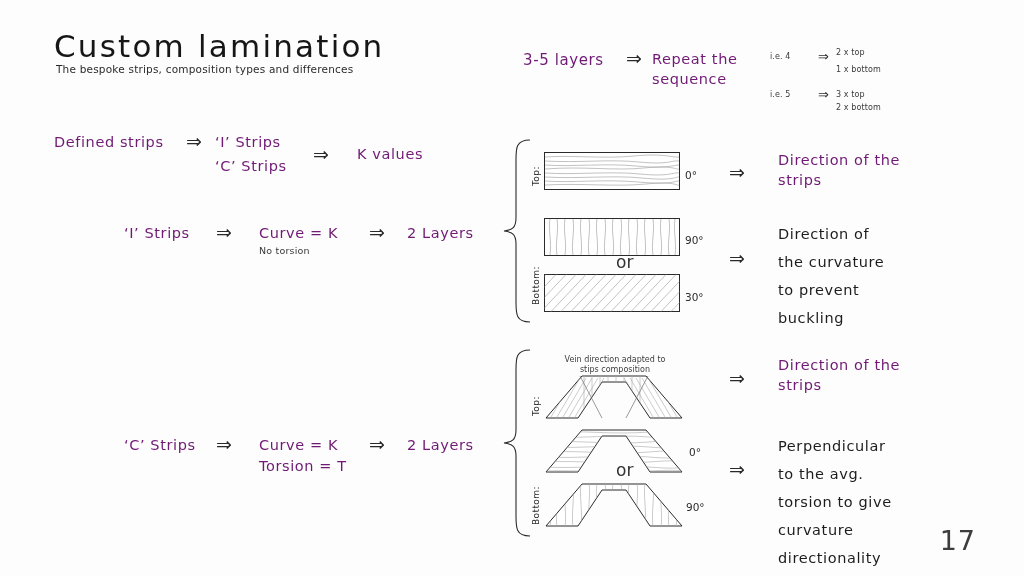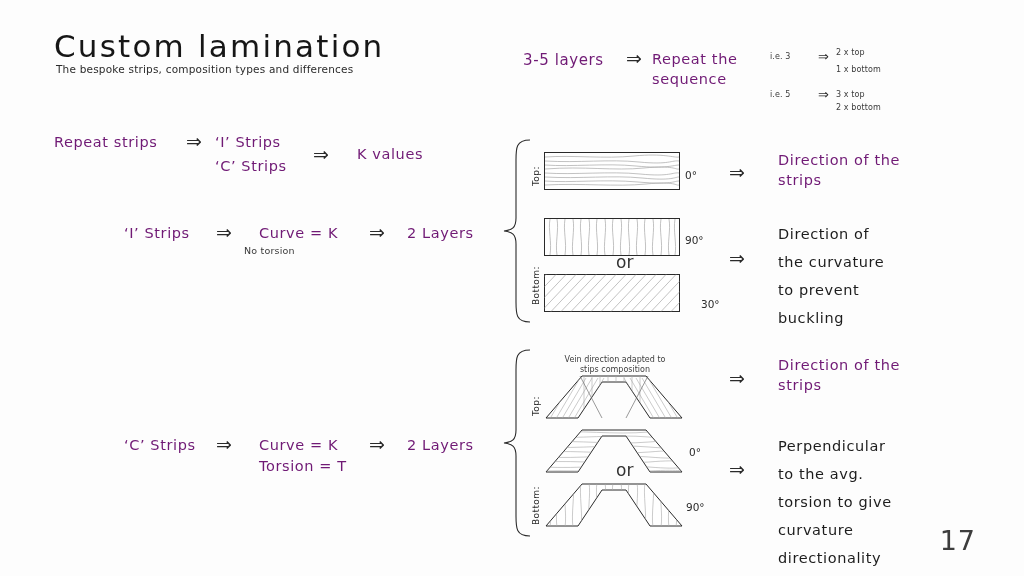--- a/index.html
+++ b/index.html
@@ -116,41 +116,41 @@
 <div class="page">
 
   <div class="abs" id="title">Custom lamination</div>
   <div class="abs" id="subtitle">The bespoke strips, composition types and differences</div>
 
   <div class="abs lbl" style="left:523px; top:51px; font-size:15px;">3-5 layers</div>
   <div class="abs arrow" style="left:626px; top:49px;">⇒</div>
   <div class="abs lbl" style="left:652px; top:51px;">Repeat the</div>
   <div class="abs lbl" style="left:652px; top:71px;">sequence</div>
 
-  <div class="abs lbl-xs" style="left:770px; top:52px;">i.e. 3</div>
+  <div class="abs lbl-xs" style="left:770px; top:52px;">i.e. 4</div>
   <div class="abs arrow-sm" style="left:818px; top:50px;">⇒</div>
   <div class="abs lbl-xs" style="left:836px; top:48px;text-align:right;">2 x top</div>
   <div class="abs lbl-xs" style="left:836px; top:65px;">1 x bottom</div>
 
   <div class="abs lbl-xs" style="left:770px; top:90px;">i.e. 5</div>
   <div class="abs arrow-sm" style="left:818px; top:88px;">⇒</div>
   <div class="abs lbl-xs" style="left:836px; top:90px;">3 x top</div>
   <div class="abs lbl-xs" style="left:836px; top:103px;">2 x bottom</div>
 
-  <div class="abs lbl" style="left:54px; top:134px;">Repeat strips</div>
+  <div class="abs lbl" style="left:54px; top:134px;">Defined strips</div>
   <div class="abs arrow" style="left:186px; top:132px;">⇒</div>
   <div class="abs lbl" style="left:215px; top:134px;">‘I’ Strips</div>
   <div class="abs lbl" style="left:215px; top:158px;">‘C’ Strips</div>
   <div class="abs arrow" style="left:313px; top:145px;">⇒</div>
   <div class="abs lbl" style="left:357px; top:146px;">K values</div>
 
   <div class="abs lbl" style="left:124px; top:225px;">‘I’ Strips</div>
   <div class="abs arrow" style="left:216px; top:223px;">⇒</div>
   <div class="abs lbl" style="left:259px; top:225px;">Curve = K</div>
-  <div class="abs lbl-sm" style="left:244px; top:245px;">No torsion</div>
+  <div class="abs lbl-sm" style="left:259px; top:245px;">No torsion</div>
   <div class="abs arrow" style="left:369px; top:223px;">⇒</div>
   <div class="abs lbl" style="left:407px; top:225px;">2 Layers</div>
 
   <svg class="abs" style="left:500px; top:138px;" width="36" height="186">
     <path d="M30 2 C16 2 16 10 16 22 L16 80 C16 90 12 92 4 93 C12 94 16 96 16 106 L16 164 C16 176 16 184 30 184" fill="none" stroke="#2a2a2a" stroke-width="1.1"></path>
   </svg>
 
   <div class="abs sidelbl" style="left:531px; top:186px;">Top:</div>
   <div class="abs sidelbl" style="left:531px; top:305px;">Bottom:</div>
 
@@ -215,21 +215,21 @@
       <path d="M50 45 L 100 -8"></path>
         <path d="M60 45 L 110 -8"></path>
         <path d="M70 45 L 120 -8"></path>
       <path d="M80 45 L 130 -8"></path>
         <path d="M90 45 L 140 -8"></path>
         <path d="M100 45 L 150 -8"></path>
       <path d="M110 45 L 160 -8"></path>
         <path d="M120 45 L 170 -8"></path>
     </g>
   </svg>
-  <div class="abs deg" style="left:685px; top:298px;margin-left:16px;">30°</div>
+  <div class="abs deg" style="left:685px; top:291px;">30°</div>
 
   <div class="abs arrow" style="left:729px; top:163px;">⇒</div>
   <div class="abs lbl" style="left:778px; top:152px;">Direction of the</div>
   <div class="abs lbl" style="left:778px; top:172px;">strips</div>
 
   <div class="abs arrow" style="left:729px; top:249px;">⇒</div>
   <div class="abs multi" style="left:778px; top:220px; white-space:pre;">Direction of
 the curvature
 to prevent
 buckling</div>

